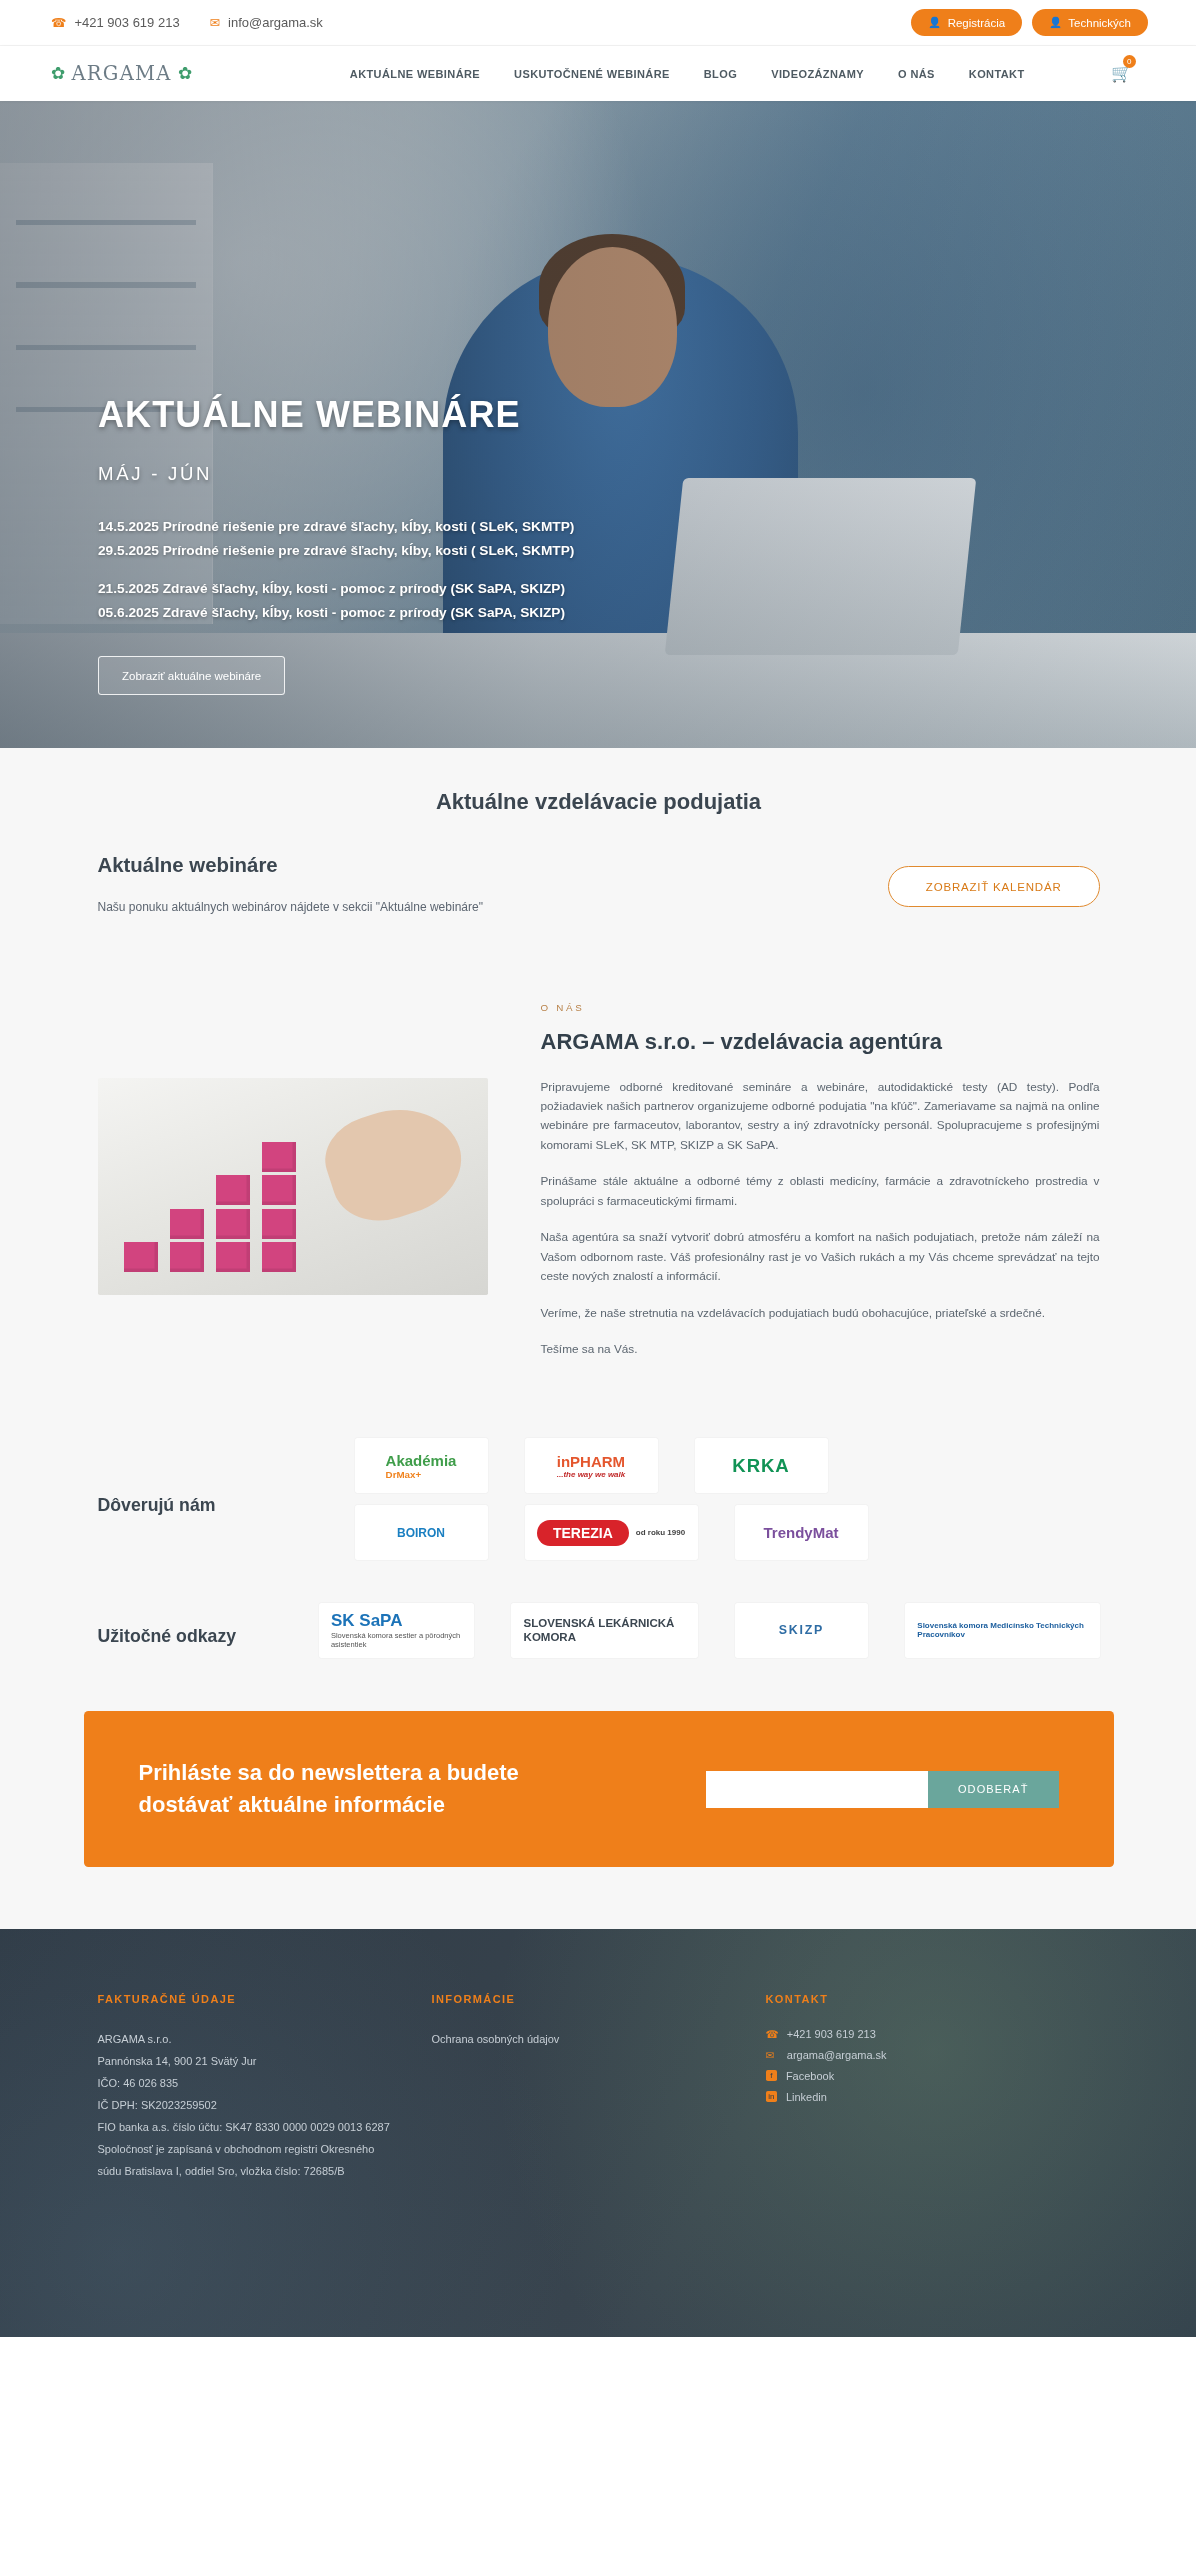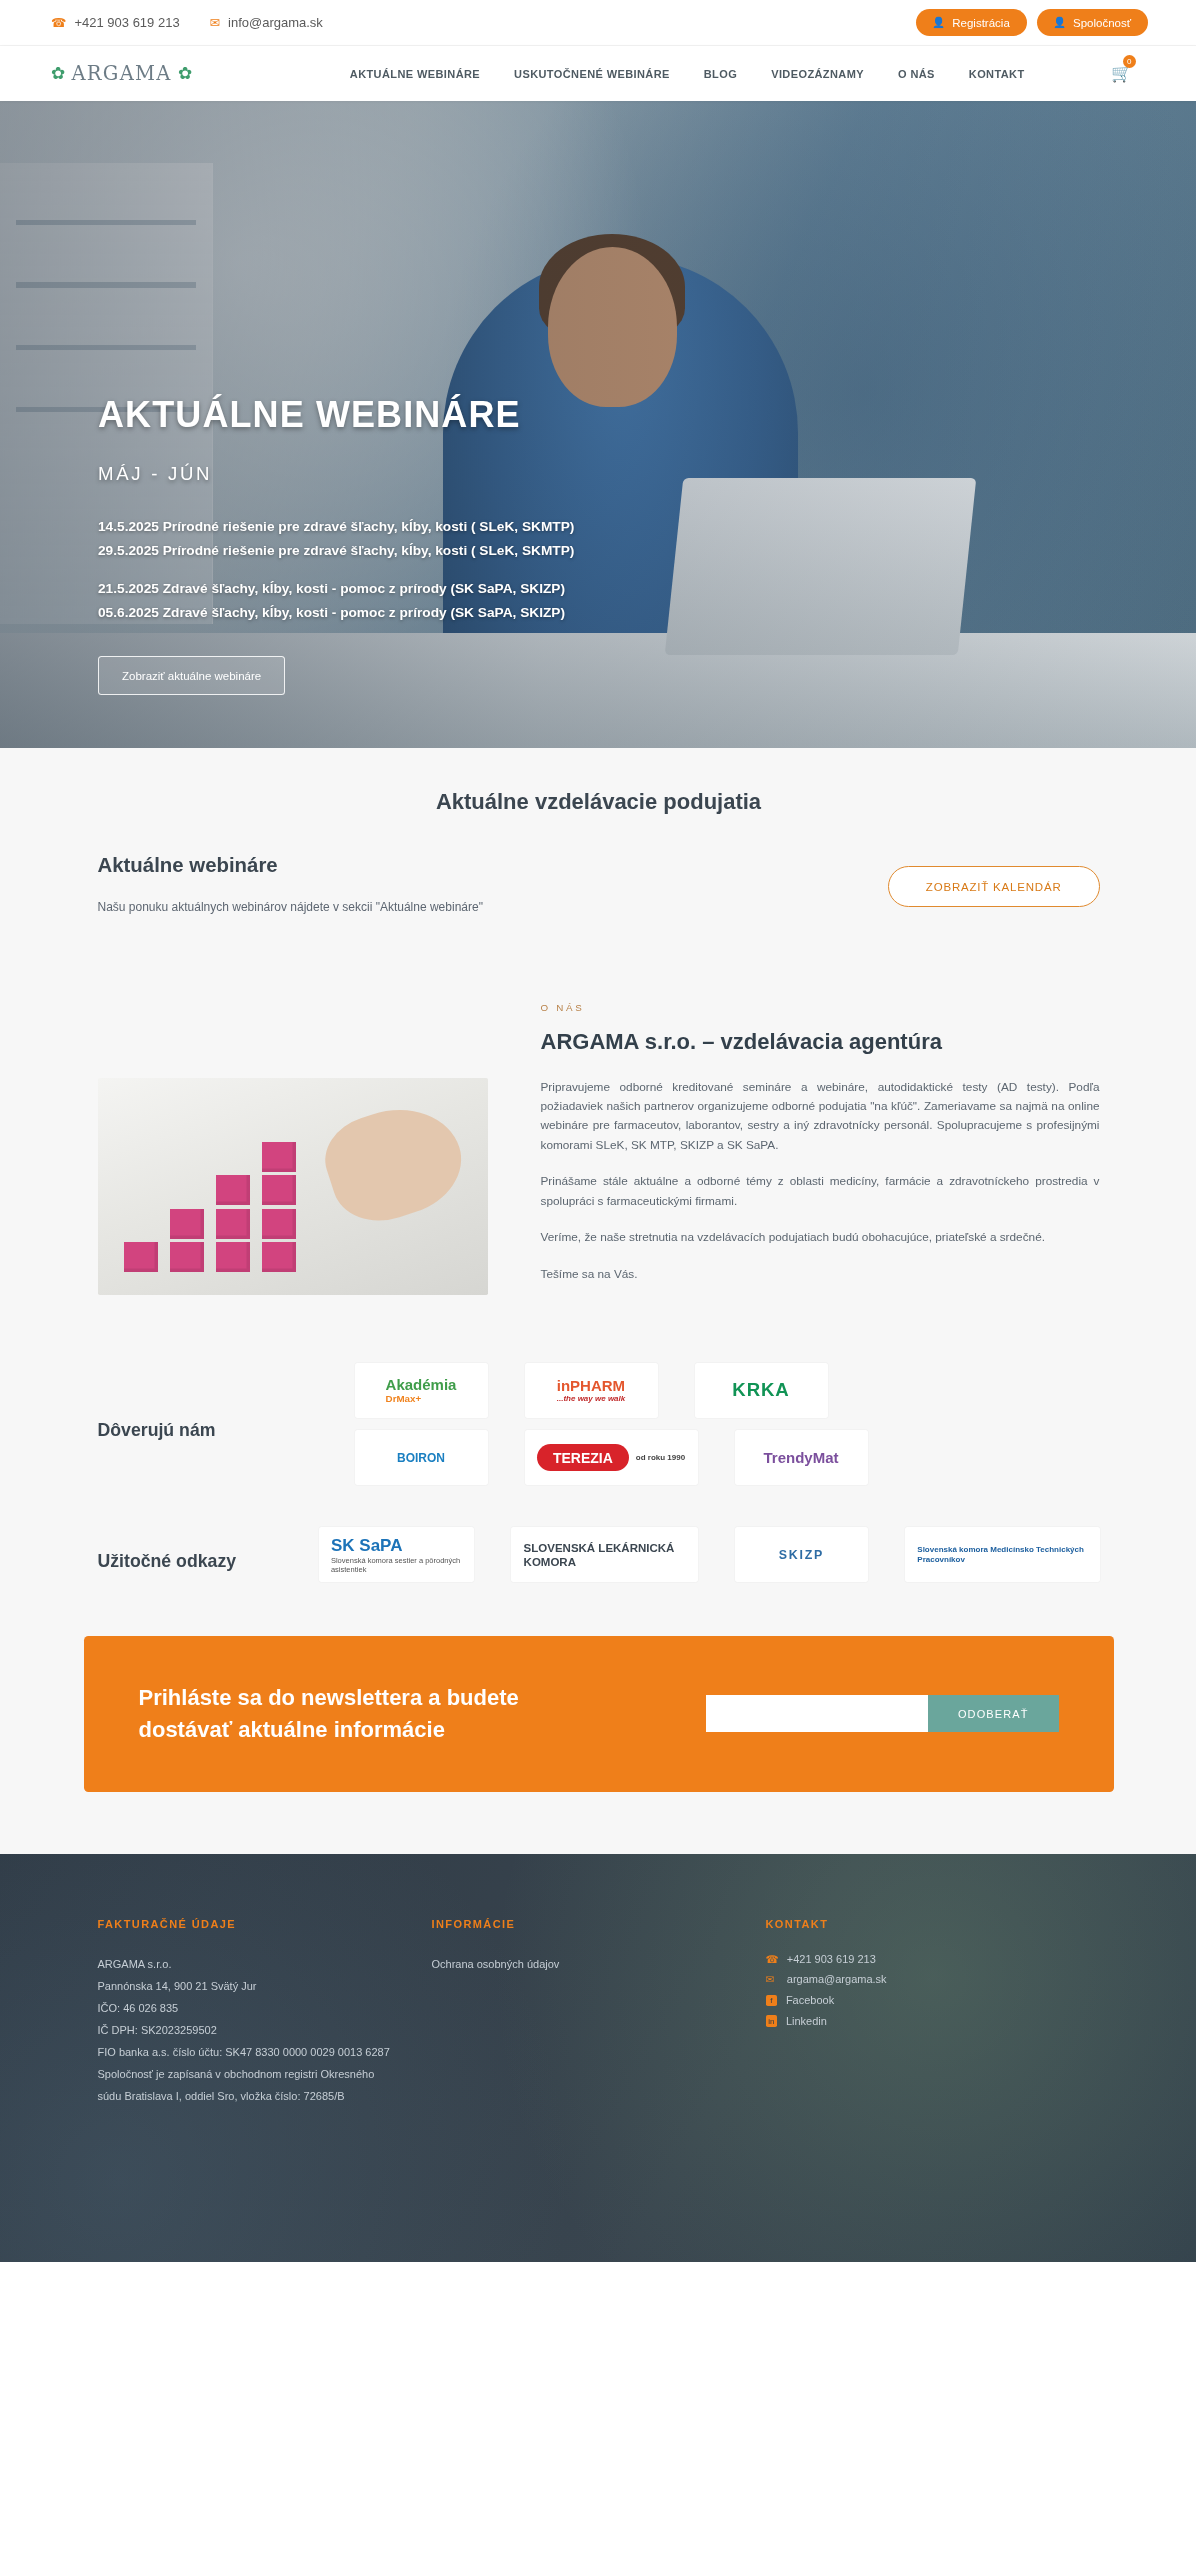--- a/index.html
+++ b/index.html
@@ -384,21 +384,21 @@
     <span class="ic">✉</span>
     <span>info@argama.sk</span>
   </div>
   <div class="spacer"></div>
   <button class="btn-top">
     <span class="uic">👤</span>
     <span>Registrácia</span>
   </button>
   <button class="btn-top">
     <span class="uic">👤</span>
-    <span>Spoločnosť</span>
+    <span>Technických</span>
   </button>
 </div>
 
 <div class="navbar">
   <div class="logo">
     <span class="logo-mark">✿</span>
     <span class="logo-text">ARGAMA</span>
     <span class="logo-mark">✿</span>
   </div>
   <div class="nav-items">
@@ -463,20 +463,21 @@
         <div class="col"><div class="blk"></div><div class="blk"></div></div>
         <div class="col"><div class="blk"></div><div class="blk"></div><div class="blk"></div></div>
         <div class="col"><div class="blk"></div><div class="blk"></div><div class="blk"></div><div class="blk"></div></div>
       </div>
     </div>
     <div class="about-txt">
       <div class="eyebrow">O NÁS</div>
       <h2>ARGAMA s.r.o. – vzdelávacia agentúra</h2>
       <p>Pripravujeme odborné kreditované semináre a webináre, autodidaktické testy (AD testy). Podľa požiadaviek našich partnerov organizujeme odborné podujatia "na kľúč". Zameriavame sa najmä na online webináre pre farmaceutov, laborantov, sestry a iný zdravotnícky personál. Spolupracujeme s profesijnými komorami  SLeK, SK MTP, SKIZP a SK SaPA.</p>
       <p>Prinášame stále aktuálne a odborné témy z oblasti medicíny, farmácie a zdravotníckeho prostredia v spolupráci s farmaceutickými firmami.</p>
+      <p>Naša agentúra sa snaží vytvoriť dobrú atmosféru a komfort na našich podujatiach, pretože nám záleží na Vašom odbornom raste. Váš profesionálny rast je vo Vašich rukách a my Vás chceme sprevádzať na tejto ceste nových znalostí a informácií.</p>
       <p>Veríme, že naše stretnutia na vzdelávacích podujatiach budú obohacujúce, priateľské a srdečné.</p>
       <p>Tešíme sa na Vás.</p>
     </div>
   </div>
 </div>
 
 <div class="partners">
   <div class="partners-inner">
     <div class="partners-label">Dôverujú nám</div>
     <div class="logo-grid">

